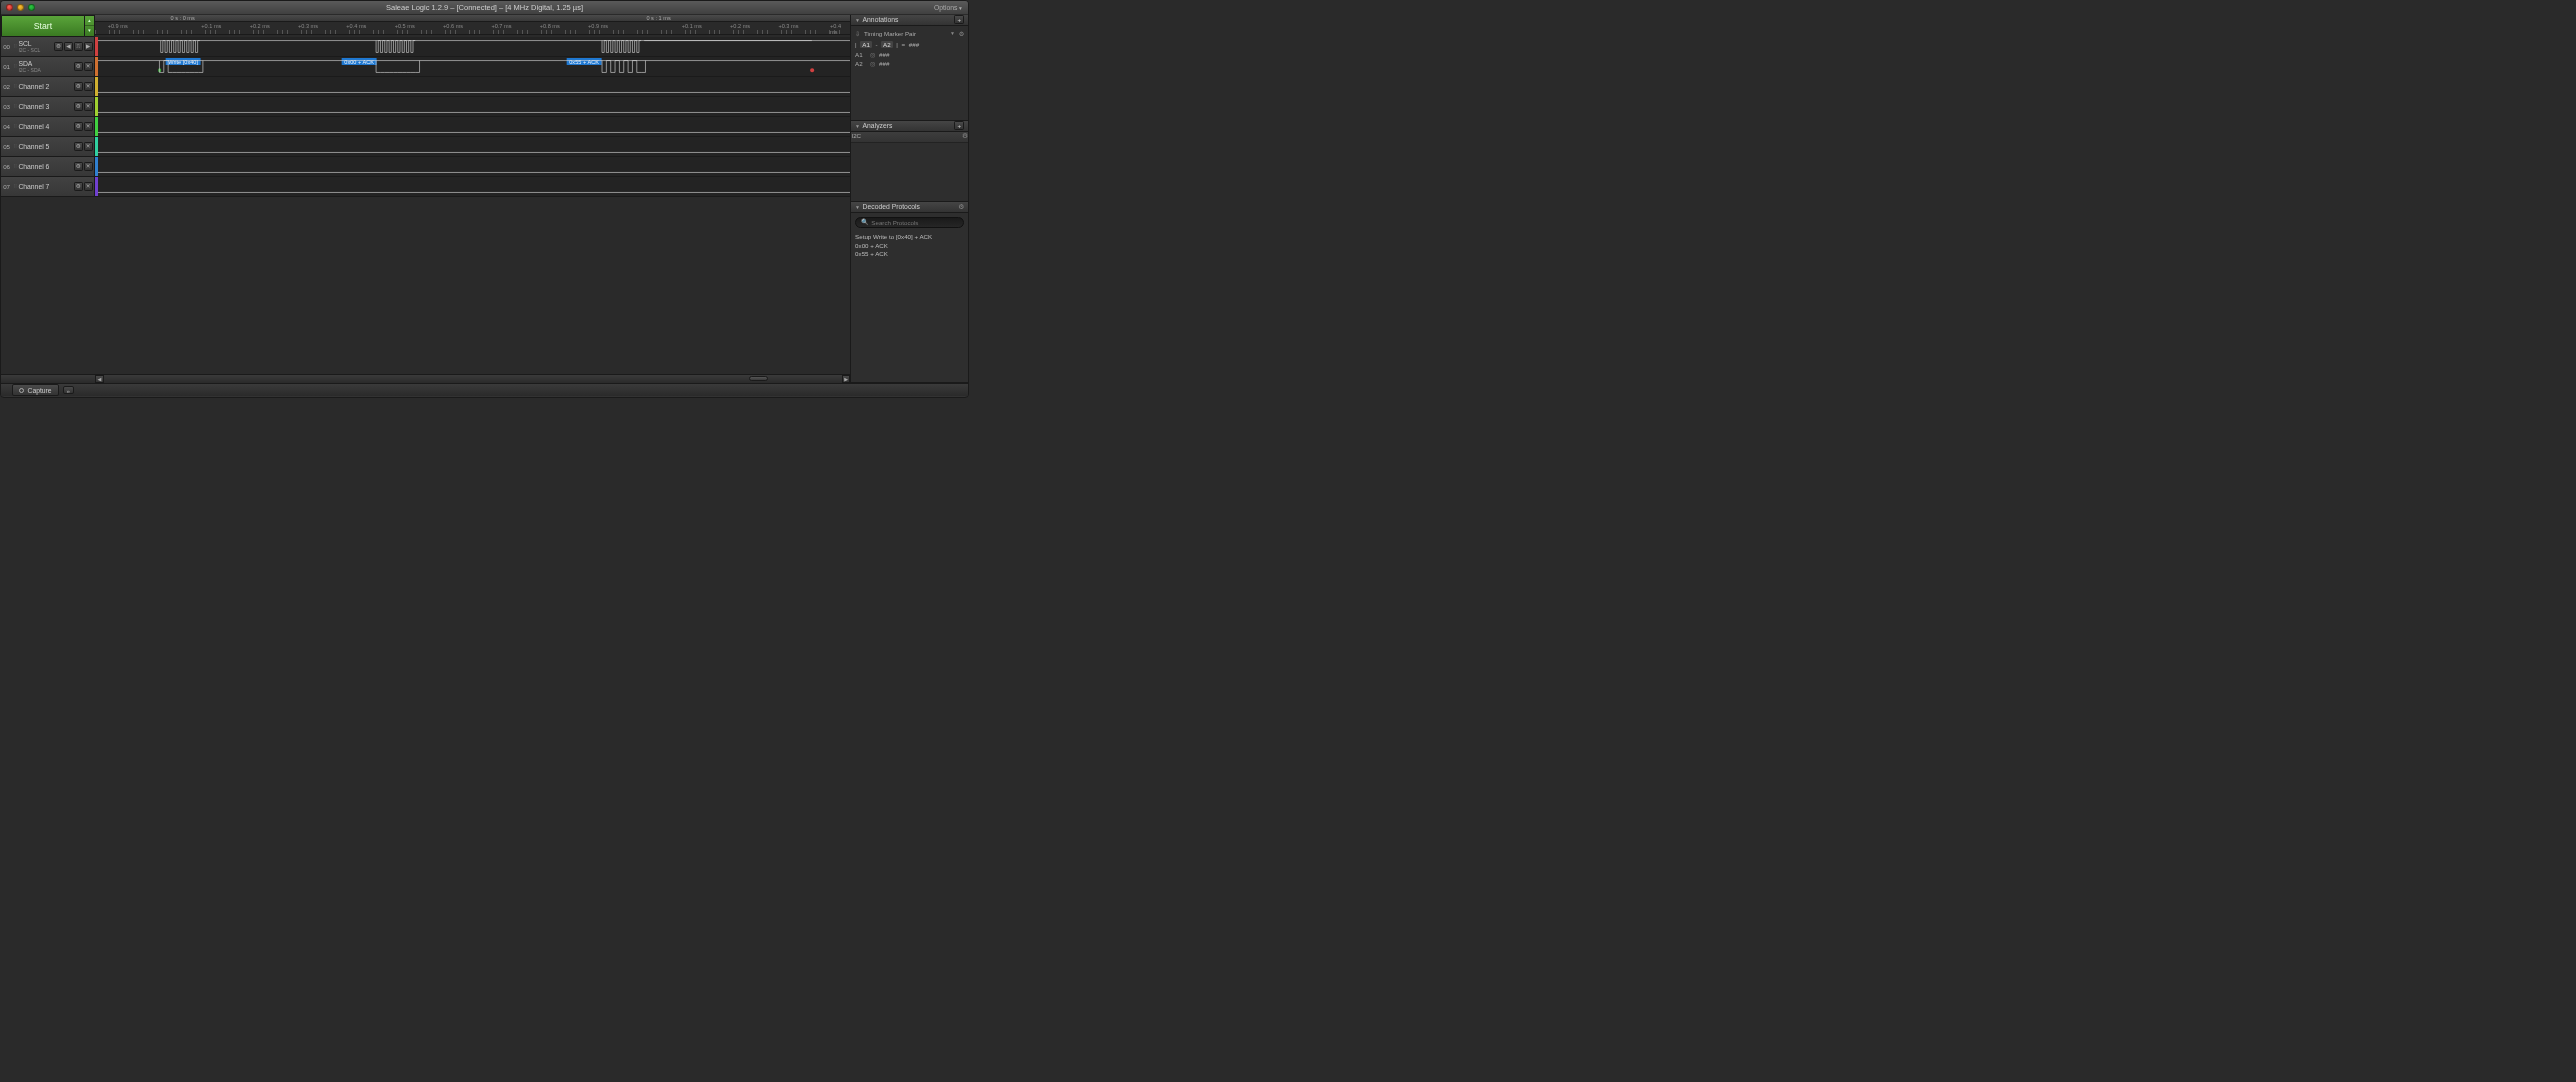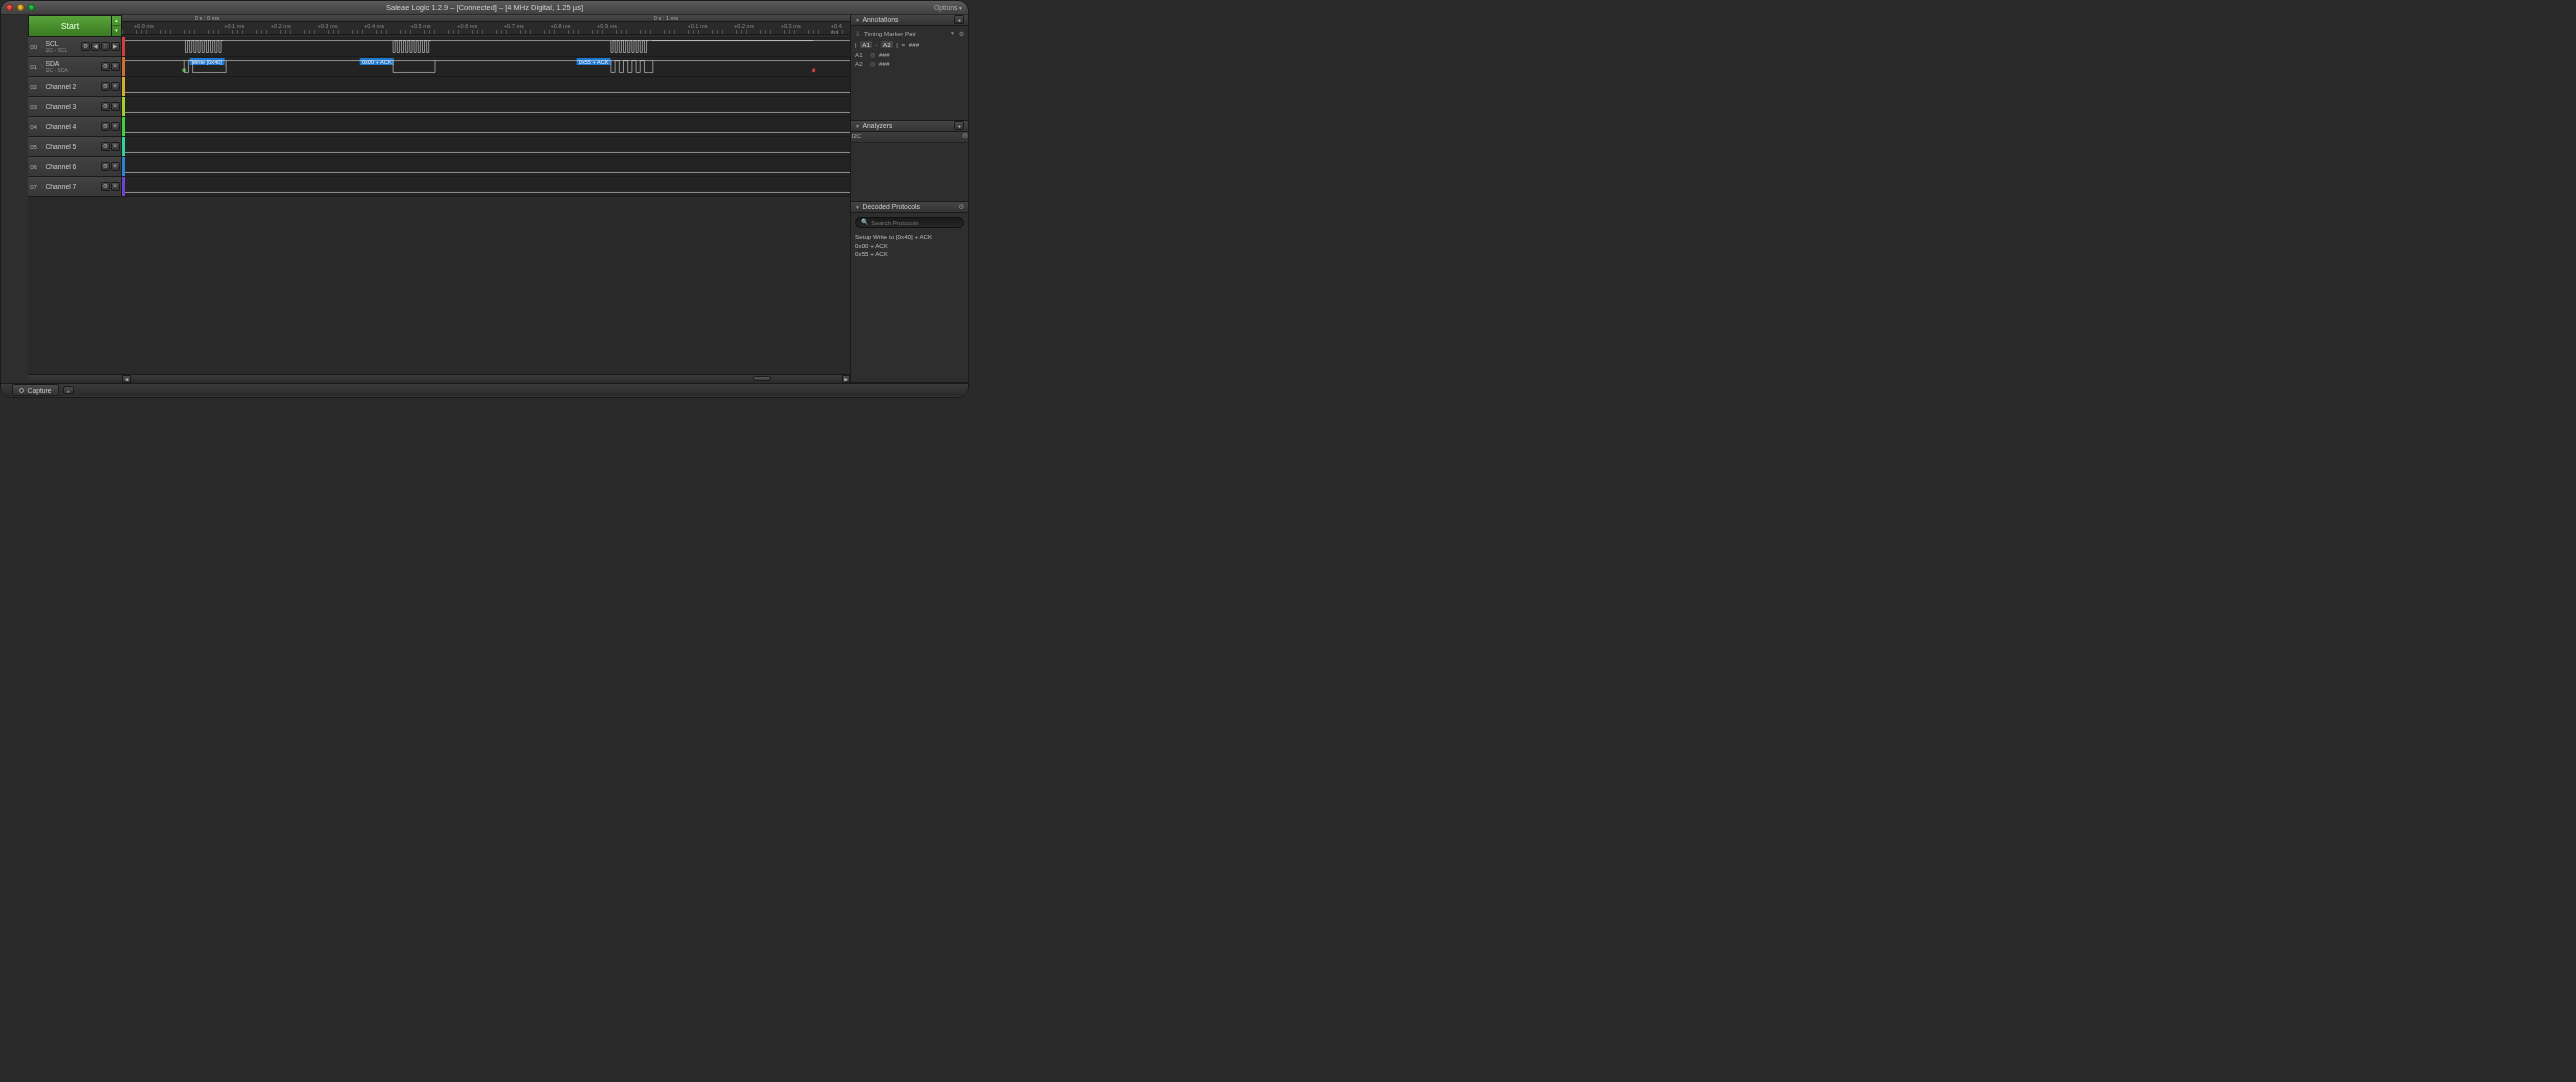--- a/index.html
+++ b/index.html
@@ -1,28 +1,28 @@
 <!DOCTYPE html>
 <html style="font-size:10px"><head>
 <meta charset="utf-8">
 <style>
 * { margin: 0; padding: 0; box-sizing: border-box; font-family: -apple-system, "Helvetica Neue", Arial, sans-serif; }
 body { background: #2a2a2a; overflow: hidden; }
-.window { width: 969px; height: 398px; background: linear-gradient(#3e3e3e,#323232); border: 0.6px solid #1a1a1a; border-radius: 11px; overflow: hidden; box-shadow: 0 6.2px 25px rgba(0,0,0,.6) inset 0 0 0 0.6px #555; position: relative; }
+.window { width: 969px; height: 398px; background: linear-gradient(#3e3e3e,#323232); border: 0.6px solid #1a1a1a; border-radius: 4px; overflow: hidden; box-shadow: 0 6.2px 25px rgba(0,0,0,.6) inset 0 0 0 0.6px #555; position: relative; }
 .titlebar { height: 13.7px; background: linear-gradient(#5a5a5a,#404040); border-bottom: 0.6px solid #2a2a2a; display: flex; align-items: center; position: relative; }
 .traffic { position: absolute; left: 5px; display: flex; gap: 4.3px; }
 .dot { width: 6.8px; height: 6.8px; border-radius: 50%; border: 0.6px solid rgba(0,0,0,.4); }
 .dot.r { background: radial-gradient(circle at 40% 35%, #ff6057, #bf2a20); }
 .dot.y { background: radial-gradient(circle at 40% 35%, #ffbd2e, #bf8b1a); }
 .dot.g { background: radial-gradient(circle at 40% 35%, #29c940, #1a8a2a); }
 .wtitle { flex: 1; text-align: center; color: #cfcfcf; font-size: 7.5px; font-weight: 500; }
 .options { position: absolute; right: 6.2px; color: #aaa; font-size: 6.8px; cursor: pointer; }
 .options::after { content: " ▾"; font-size: 5.6px; }
 
-.body { display: flex; height: calc(100% - 13.7px - 14.3px); background: #2e2e2e; padding-left: 27px; }
+.body { display: flex; height: calc(100% - 13.7px - 14.3px); background: #2e2e2e; }
 .left { width: 851px; display: flex; flex-direction: column; border-right: 0.6px solid #1a1a1a; }
 .right { flex: 1; background: #2e2e2e; display: flex; flex-direction: column; }
 
 
 .toprow { display: flex; }
 .startblock { width: 94px; height: 22px; display: flex; }
 .startbtn { flex: 1; background: linear-gradient(#5aa43a,#3a7a22); border: 0.6px solid #1a1a1a; display: flex; align-items: center; justify-content: center; color: #e8ffe0; font-size: 8.7px; font-weight: 500; cursor: pointer; border-radius: 1.2px 0 0 1.2px; }
 .startctrl { width: 10px; background: linear-gradient(#5aa43a,#3a7a22); border: 0.6px solid #1a1a1a; border-left: none; display: flex; flex-direction: column; border-radius: 0 1.2px 1.2px 0; }
 .startctrl div { flex: 1; color: #d0ffd0; font-size: 4.3px; display:flex; align-items:center; justify-content:center; cursor:pointer; }
 .startctrl div:first-child { border-bottom: 0.6px solid rgba(0,0,0,.3); }

